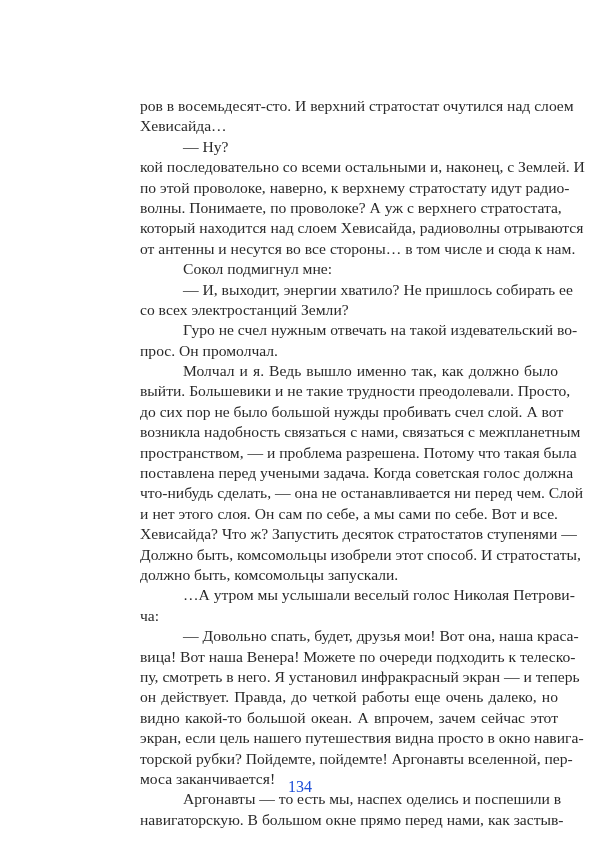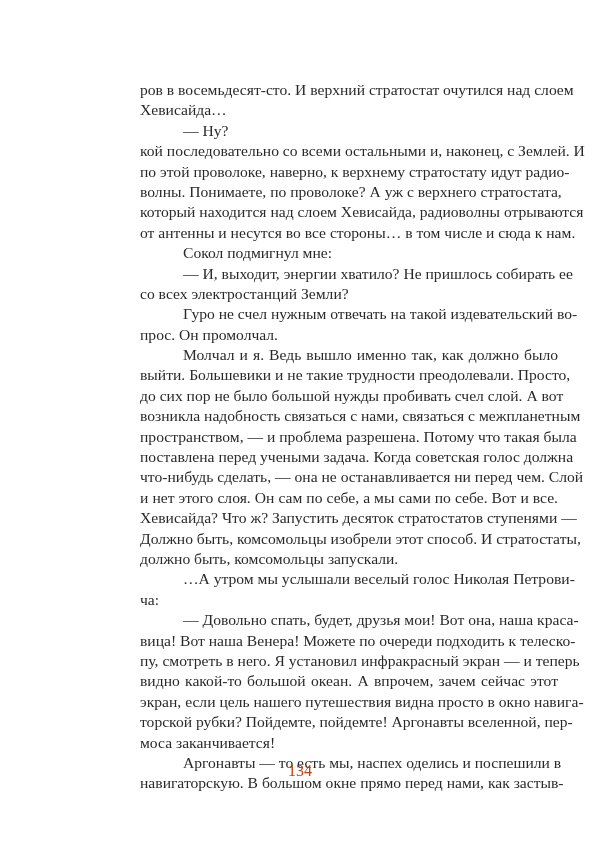--- a/index.html
+++ b/index.html
@@ -1,33 +1,33 @@
 <!DOCTYPE html>
 <html><head>
   <meta charset="utf-8">
   <style>
     html, body { margin: 0; padding: 0; background: #ffffff; }
     body { width: 600px; height: 852px; position: relative; overflow: hidden; }
     .page {
-      position: absolute; left: 0; top: 0; width: 600px; height: 807px; background: #ffffff;
+      position: absolute; left: 0; top: 16px; width: 600px; height: 807px; background: #ffffff;
     }
     .text {
       position: absolute; left: 140px; top: 80px; width: 418px;
       font-family: "Liberation Serif", "DejaVu Serif", serif;
       font-size: 15.6px; line-height: 20.4px; color: #2a2a2a;
     }
     .line {
       display: block; height: 20.4px; white-space: nowrap;
       text-align: justify; text-align-last: justify;
     }
     .line.last { text-align-last: left; }
     .line.indent { padding-left: 43px; }
     .pagenum {
       position: absolute; left: 0; width: 600px; top: 762px; text-align: center;
-      font-family: "Liberation Serif", "DejaVu Serif", serif; font-size: 16px; color: #c2410c;
+      font-family: "Liberation Serif", "DejaVu Serif", serif; font-size: 16px; color: #1d4ed8;
     }
   </style>
 </head>
 <body>
 
 <div class="page">
   <div class="text" id="text">
       <span class="line">ров в восемьдесят-сто. И верхний стратостат очутился над слоем</span>
       <span class="line last">Хевисайда…</span>
       <span class="line indent last">— Ну?</span>
@@ -50,20 +50,21 @@
       <span class="line">что-нибудь сделать, — она не останавливается ни перед чем. Слой</span>
       <span class="line">и нет этого слоя. Он сам по себе, а мы сами по себе. Вот и все.</span>
       <span class="line">Хевисайда? Что ж? Запустить десяток стратостатов ступенями —</span>
       <span class="line">Должно быть, комсомольцы изобрели этот способ. И стратостаты,</span>
       <span class="line last">должно быть, комсомольцы запускали.</span>
       <span class="line indent">…А утром мы услышали веселый голос Николая Петрови-</span>
       <span class="line last">ча:</span>
       <span class="line indent">— Довольно спать, будет, друзья мои! Вот она, наша краса-</span>
       <span class="line">вица! Вот наша Венера! Можете по очереди подходить к телеско-</span>
       <span class="line">пу, смотреть в него. Я установил инфракрасный экран — и теперь</span>
+      <span class="line">он действует. Правда, до четкой работы еще очень далеко, но</span>
       <span class="line">видно какой-то большой океан. А впрочем, зачем сейчас этот</span>
       <span class="line">экран, если цель нашего путешествия видна просто в окно навига-</span>
       <span class="line">торской рубки? Пойдемте, пойдемте! Аргонавты вселенной, пер-</span>
       <span class="line last">моса заканчивается!</span>
       <span class="line indent">Аргонавты — то есть мы, наспех оделись и поспешили в</span>
       <span class="line">навигаторскую. В большом окне прямо перед нами, как застыв-</span>
     </div>
   <div class="pagenum">134</div>
 </div>
 

